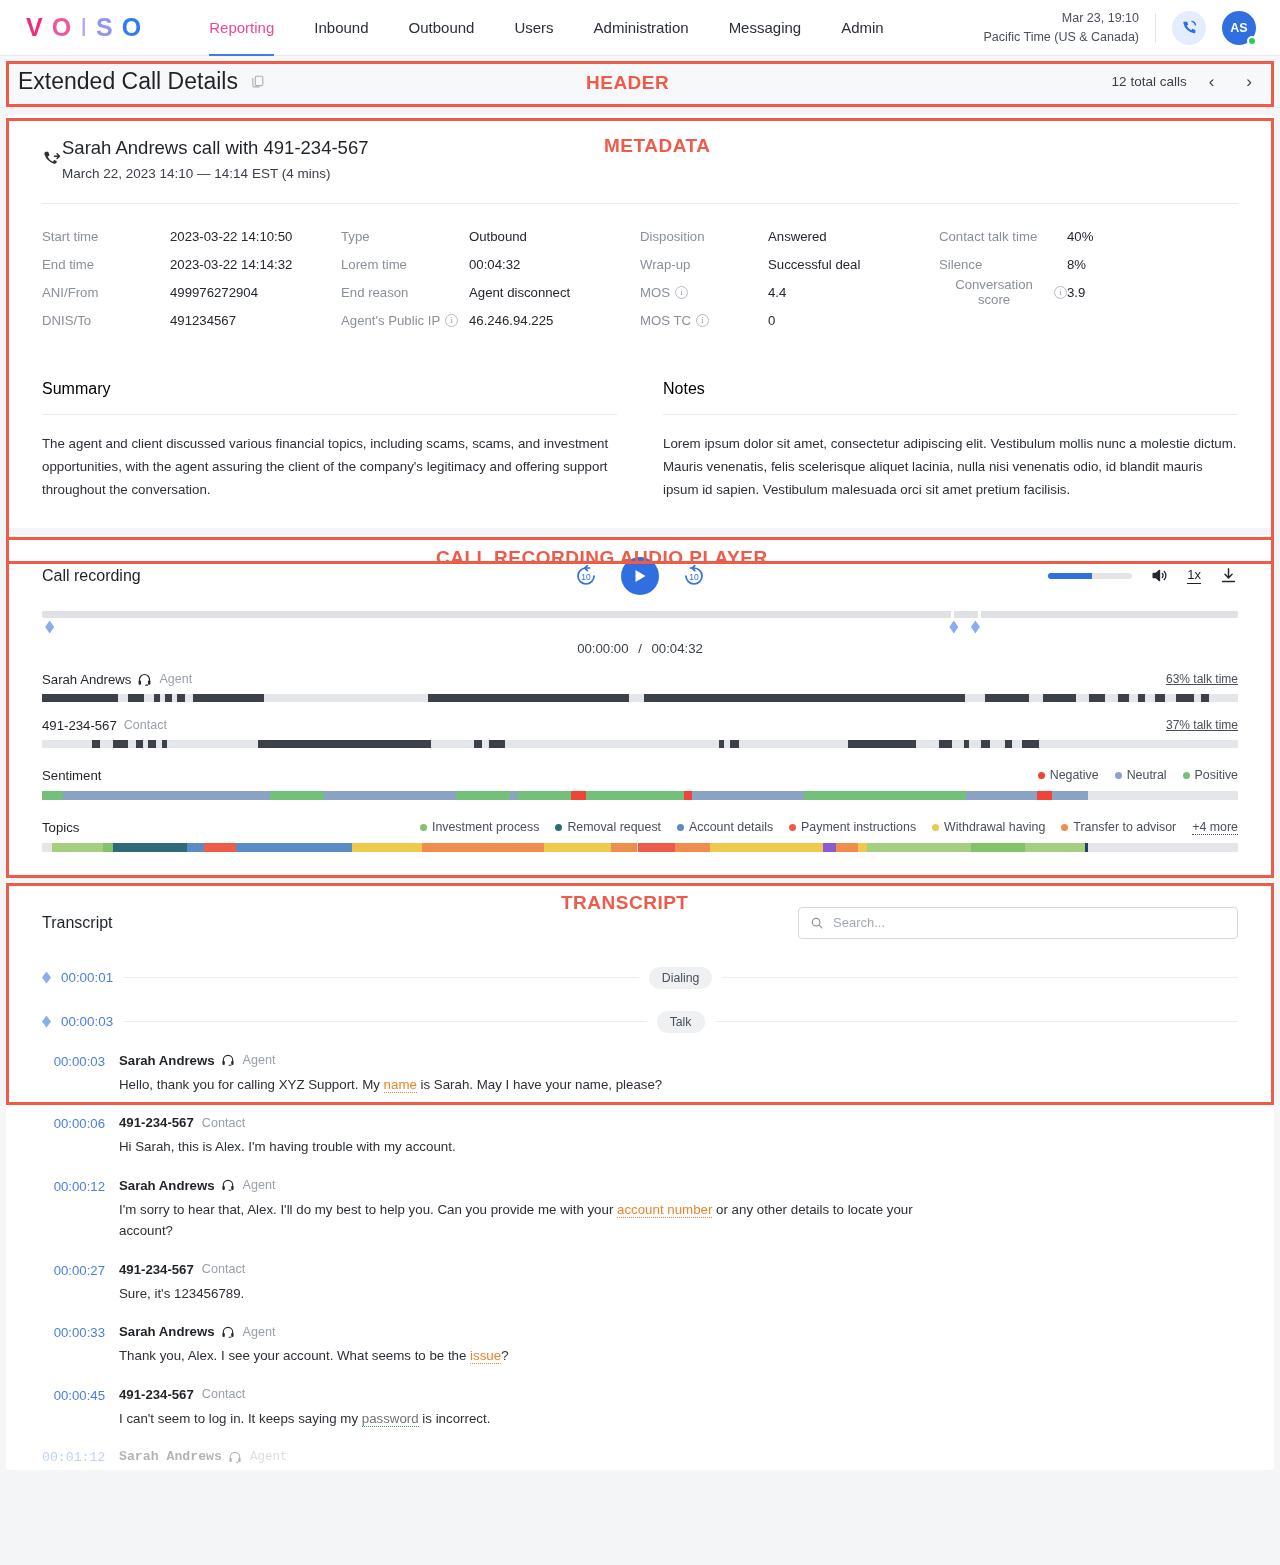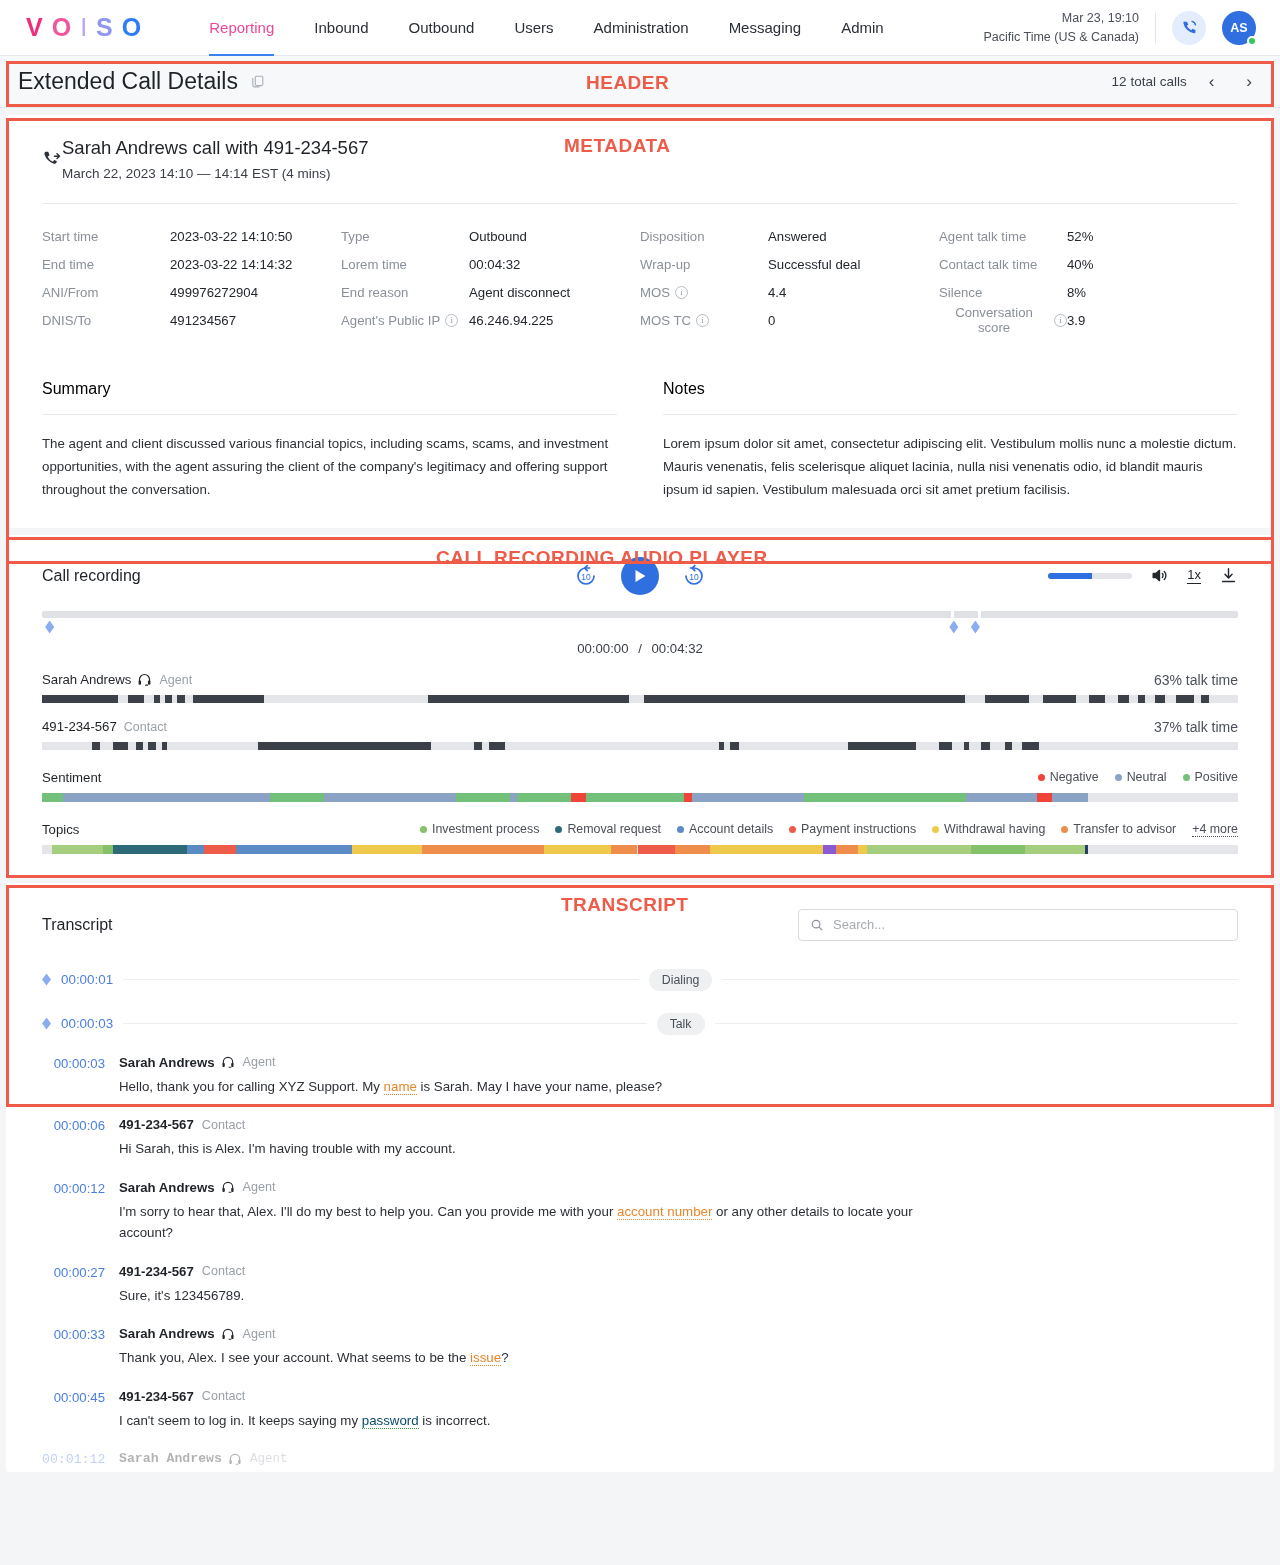--- a/index.html
+++ b/index.html
@@ -115,21 +115,21 @@
   .tl-gap { position:absolute; top:0; height:7px; background:#fff; width:3px;}
   .marker { position:absolute; top:10px; width:9px; height:13px; background:#8badf0;
             clip-path: polygon(50% 0, 100% 50%, 50% 100%, 0 50%); }
   .time-readout { text-align:center; font-size:13.2px; color:#3a3f48; margin-top: 8px; }
 
   .spk-row { margin-top: 16px; }
   .spk-head { display:flex; align-items:center; font-size:13.2px; }
   .spk-name { color:#1f2328; }
   .spk-role { color:#9aa0a8; margin-left:7px; font-size:12.5px;}
   .spk-hs { margin-left:6px; display:inline-flex; }
-  .spk-pct { margin-left:auto; color:#4a4f59; font-size:14px; }
+  .spk-pct { margin-left:auto; color:#4a4f59; font-size:12px;text-decoration:underline; }
   .bar { height:8px; background:#e4e6e9; margin-top:7px; position:relative; border-radius:1px;}
   .seg { position:absolute; top:0; height:8px; background:#3b4049; }
 
   .sent-row { margin-top: 20px; }
   .legend { margin-left:auto; display:flex; align-items:center; gap:16px; font-size:12.4px; color:#4a4f59;}
   .lg { display:flex; align-items:center; gap:5px; }
   .lg i { width:7px;height:7px;border-radius:50%; display:block;}
   .cbar { height:9px; margin-top:8px; position:relative; border-radius:1px; overflow:hidden; background:#e4e6e9;}
   .cseg { position:absolute; top:0; height:9px; }
   .more { border-bottom:1px dotted #4a4f59; cursor:pointer; }
@@ -159,21 +159,21 @@
   }
 
   .turn { display:flex; gap:14px; margin-top: 20px; }
   .turn-t { font-size:13.2px; color:#4a7fe0; width:63px; flex:none; text-align:right; padding-top:1px; cursor:pointer;}
   .turn-body { flex:1; }
   .turn-who { display:flex; align-items:center; font-size:13.2px; }
   .turn-name { color:#1f2328; font-weight:600; }
   .turn-role { color:#9aa0a8; margin-left:8px; font-size:12.6px; font-weight:400;}
   .turn-text { font-size:13.3px; color:#2c3036; line-height:1.62; margin-top:6px; max-width:800px;}
   .kw-o { color:#e8862b; border-bottom:1.5px dotted #e8862b; }
-  .kw-g { color:#0c4a6e; border-bottom:1.5px dotted #3aa245; }
+  .kw-g { color:#737373; border-bottom:1.5px dotted #3aa245; }
 
   .fade-row { opacity:.35;font-family:Liberation Mono, monospace; }
 </style>
 </head>
 <body>
 
 <div class="topnav">
   <div class="logo">
     <span>V</span>
     <span>O</span>
@@ -224,21 +224,21 @@
     <div class="header-right">
       <div class="total-calls">12 total calls</div>
       <div class="arrow-btn">‹</div>
       <div class="arrow-btn">›</div>
     </div>
   </div>
 </div>
 
 <div style="position:relative;">
   <div class="annot" style="left:6px; top:3px; width:1268px; height:446px;"></div>
-  <div class="annot-label" style="left:564px; top:20px;">METADATA</div>
+  <div class="annot-label" style="left:604px; top:20px;">METADATA</div>
 
   <div class="card meta-card">
     <div class="call-head">
       <div class="call-ic">
         <svg width="20" height="20" viewBox="0 0 24 24" fill="#2b2f38">
           <path d="M4.2 3.4h3.3l1.5 4.2-2.2 1.6a13 13 0 006.2 6.2l1.6-2.2 3 1.1v1.6c-.7 1.6-2.4 1.9-3.3 1.7A17.5 17.5 0 013 6.7c-.2-.9.1-2.6 1.2-3.3z"></path>
           <path d="M15 8.6h5.2M18 5.8l3 2.8-3 2.8" stroke="#2b2f38" stroke-width="1.7" fill="none" stroke-linecap="round" stroke-linejoin="round"></path>
         </svg>
       </div>
       <div>
@@ -325,26 +325,20 @@
           </div>
           <div class="meta-row">
             <div class="meta-k">
               <span>MOS TC</span>
               <span class="info-ic">i</span>
             </div>
             <div class="meta-v">0</div>
           </div>
         </div>
         <div class="meta-col">
-          <div class="meta-row">
-            <div class="meta-k">
-              <span>Agent talk time</span>
-            </div>
-            <div class="meta-v">52%</div>
-          </div>
           <div class="meta-row">
             <div class="meta-k">
               <span>Contact talk time</span>
             </div>
             <div class="meta-v">40%</div>
           </div>
           <div class="meta-row">
             <div class="meta-k">
               <span>Silence</span>
             </div>

